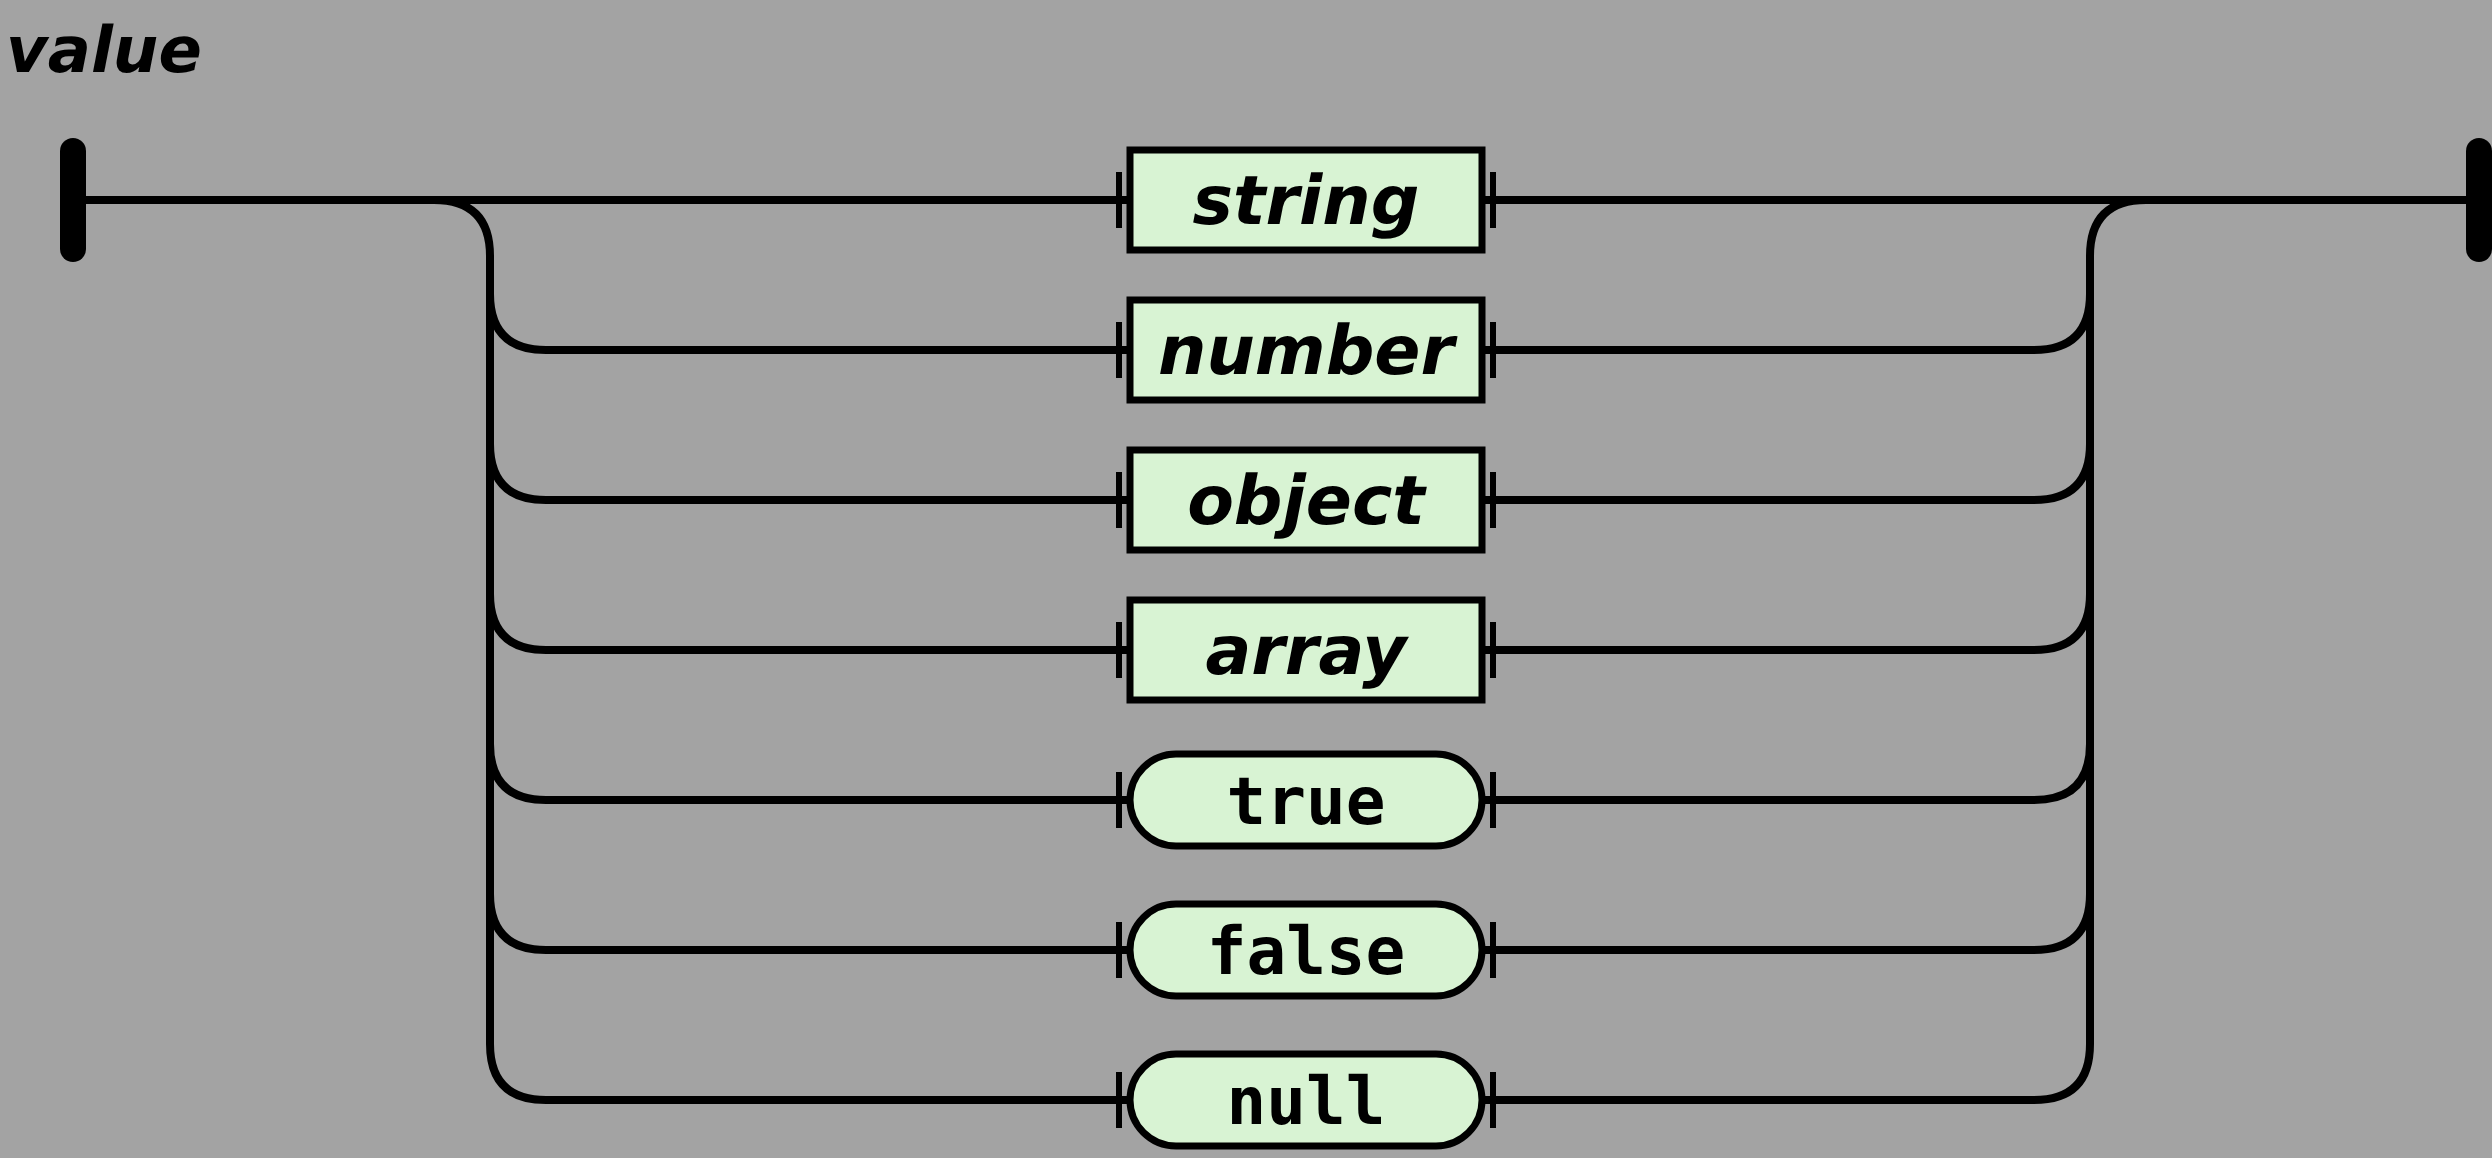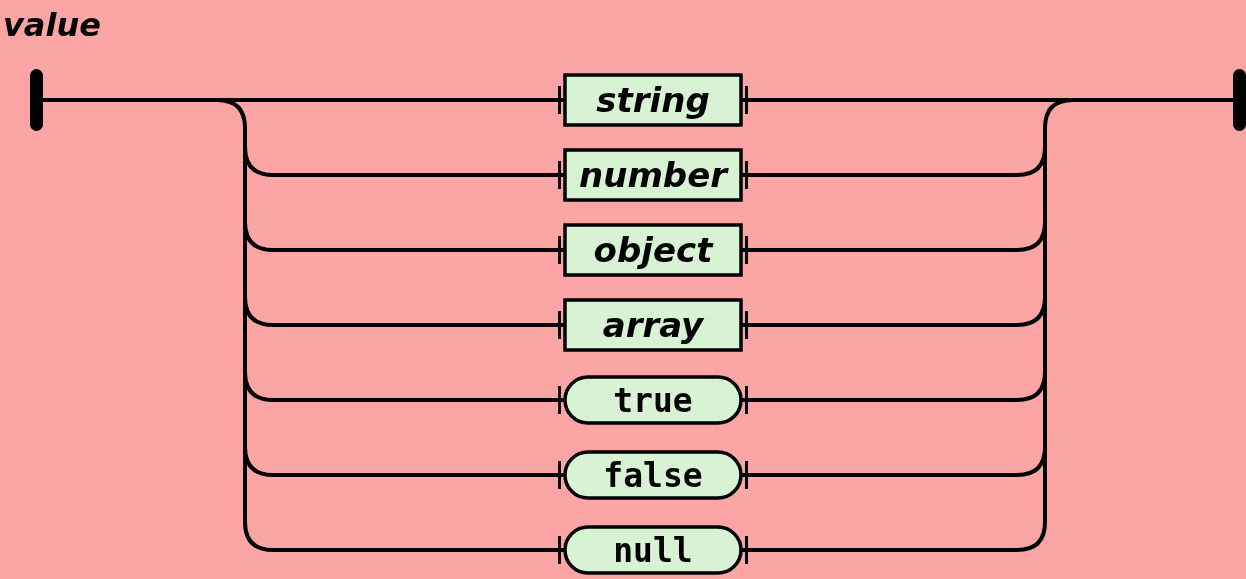--- a/index.html
+++ b/index.html
@@ -8,21 +8,21 @@
     background: #ffffff;
     width: 1246px;
     height: 579px;
     overflow: hidden;
     font-family: "DejaVu Sans", "Liberation Sans", sans-serif;
   }
   .stage {
     position: relative;
     width: 1246px;
     height: 579px;
-    background: #fca5a5;
+    background: #a3a3a3;
   }
   svg { display: block; }
   .rail {
     fill: none;
     stroke: #000000;
     stroke-width: 4;
     stroke-linecap: butt;
   }
   .tick {
     fill: none;

